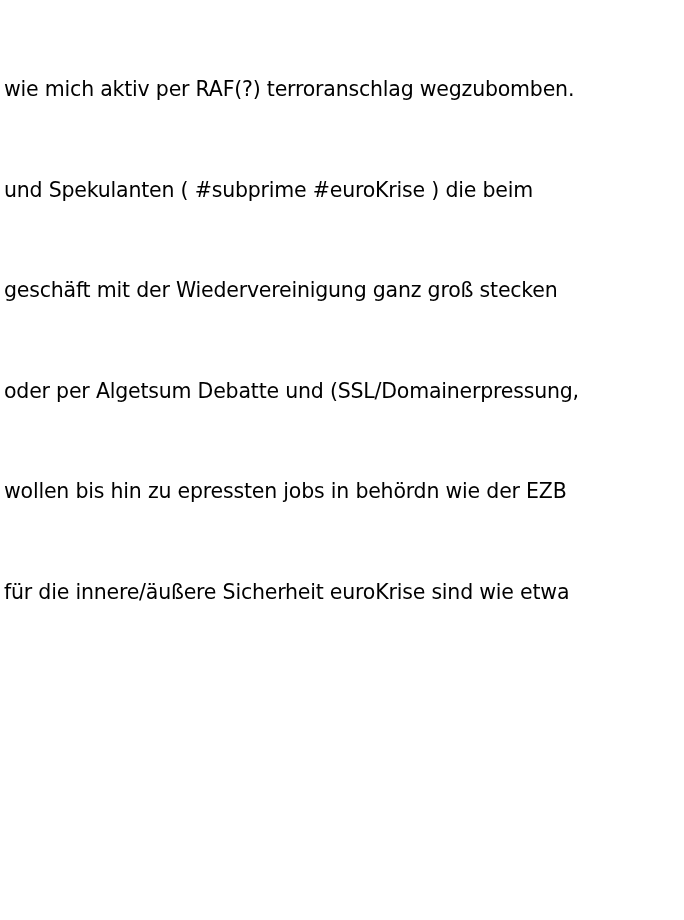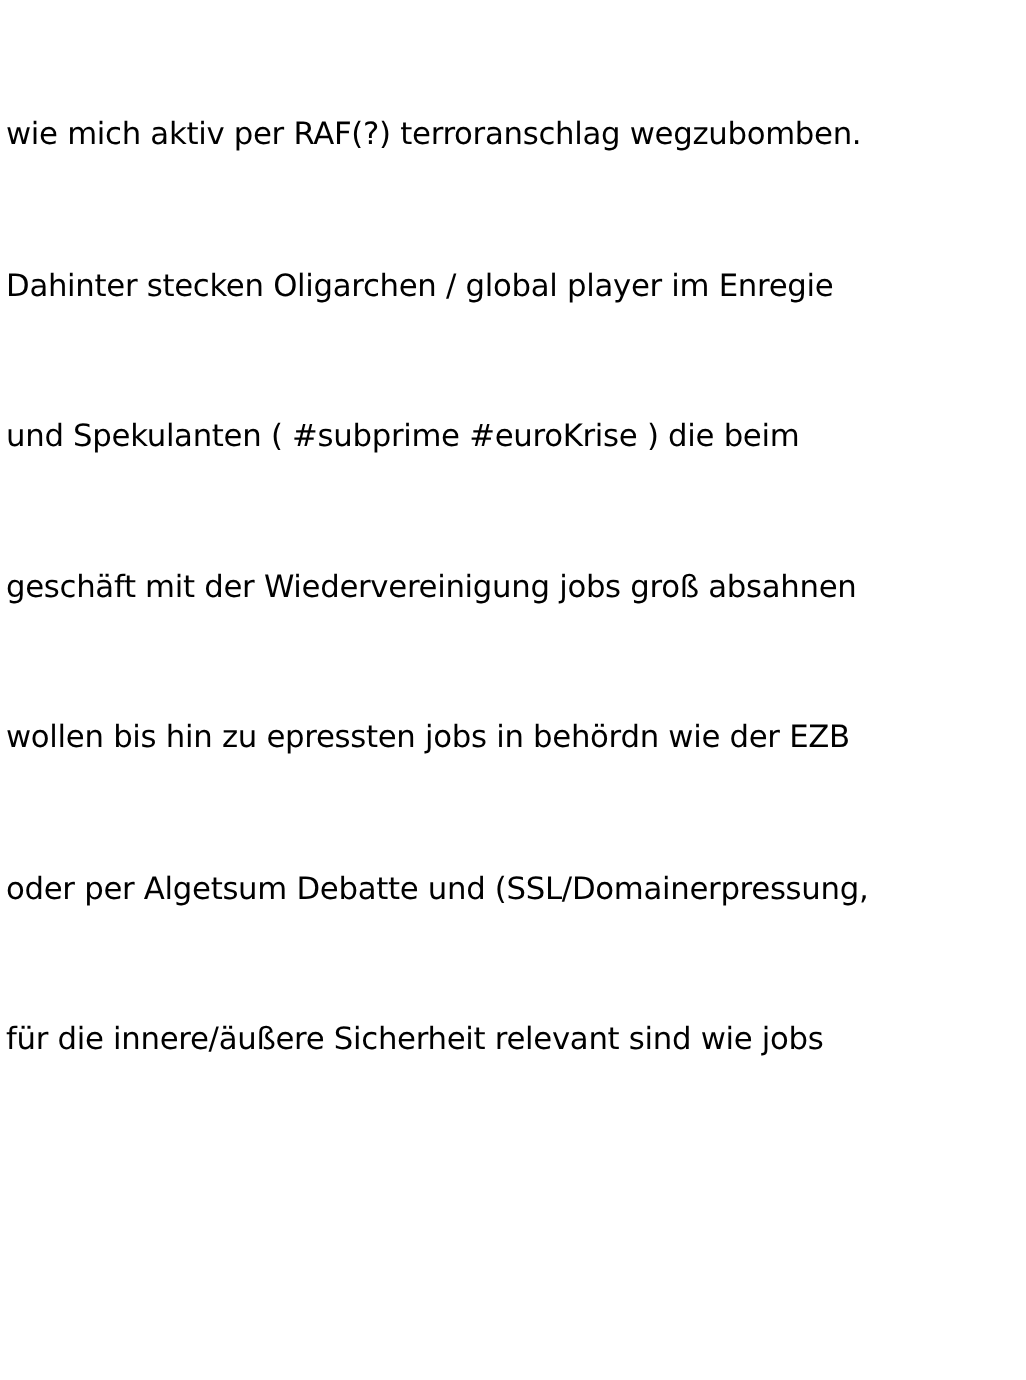--- a/index.html
+++ b/index.html
@@ -29,26 +29,25 @@
   .line {
     display: block;
     white-space: pre;
   }
 </style>
 </head>
 <body>
 
 <div id="text-block">
   <span class="line">wie mich aktiv per RAF(?) terroranschlag wegzubomben.</span>
-  <span class="line">Dahinter stecken Oligarchen / global player im Enregie</span>
   <span class="line">und Spekulanten ( #subprime #euroKrise ) die beim</span>
-  <span class="line">geschäft mit der Wiedervereinigung jobs groß absahnen</span>
+  <span class="line">geschäft mit der Wiedervereinigung ganz groß stecken</span>
+  <span class="line">oder per Algetsum Debatte und (SSL/Domainerpressung,</span>
   <span class="line">wollen bis hin zu epressten jobs in behördn wie der EZB</span>
-  <span class="line">oder per Algetsum Debatte und (SSL/Domainerpressung,</span>
-  <span class="line">für die innere/äußere Sicherheit relevant sind wie jobs</span>
+  <span class="line">für die innere/äußere Sicherheit euroKrise sind wie etwa</span>
   
   
   
   
   
   
   
   
   
   

